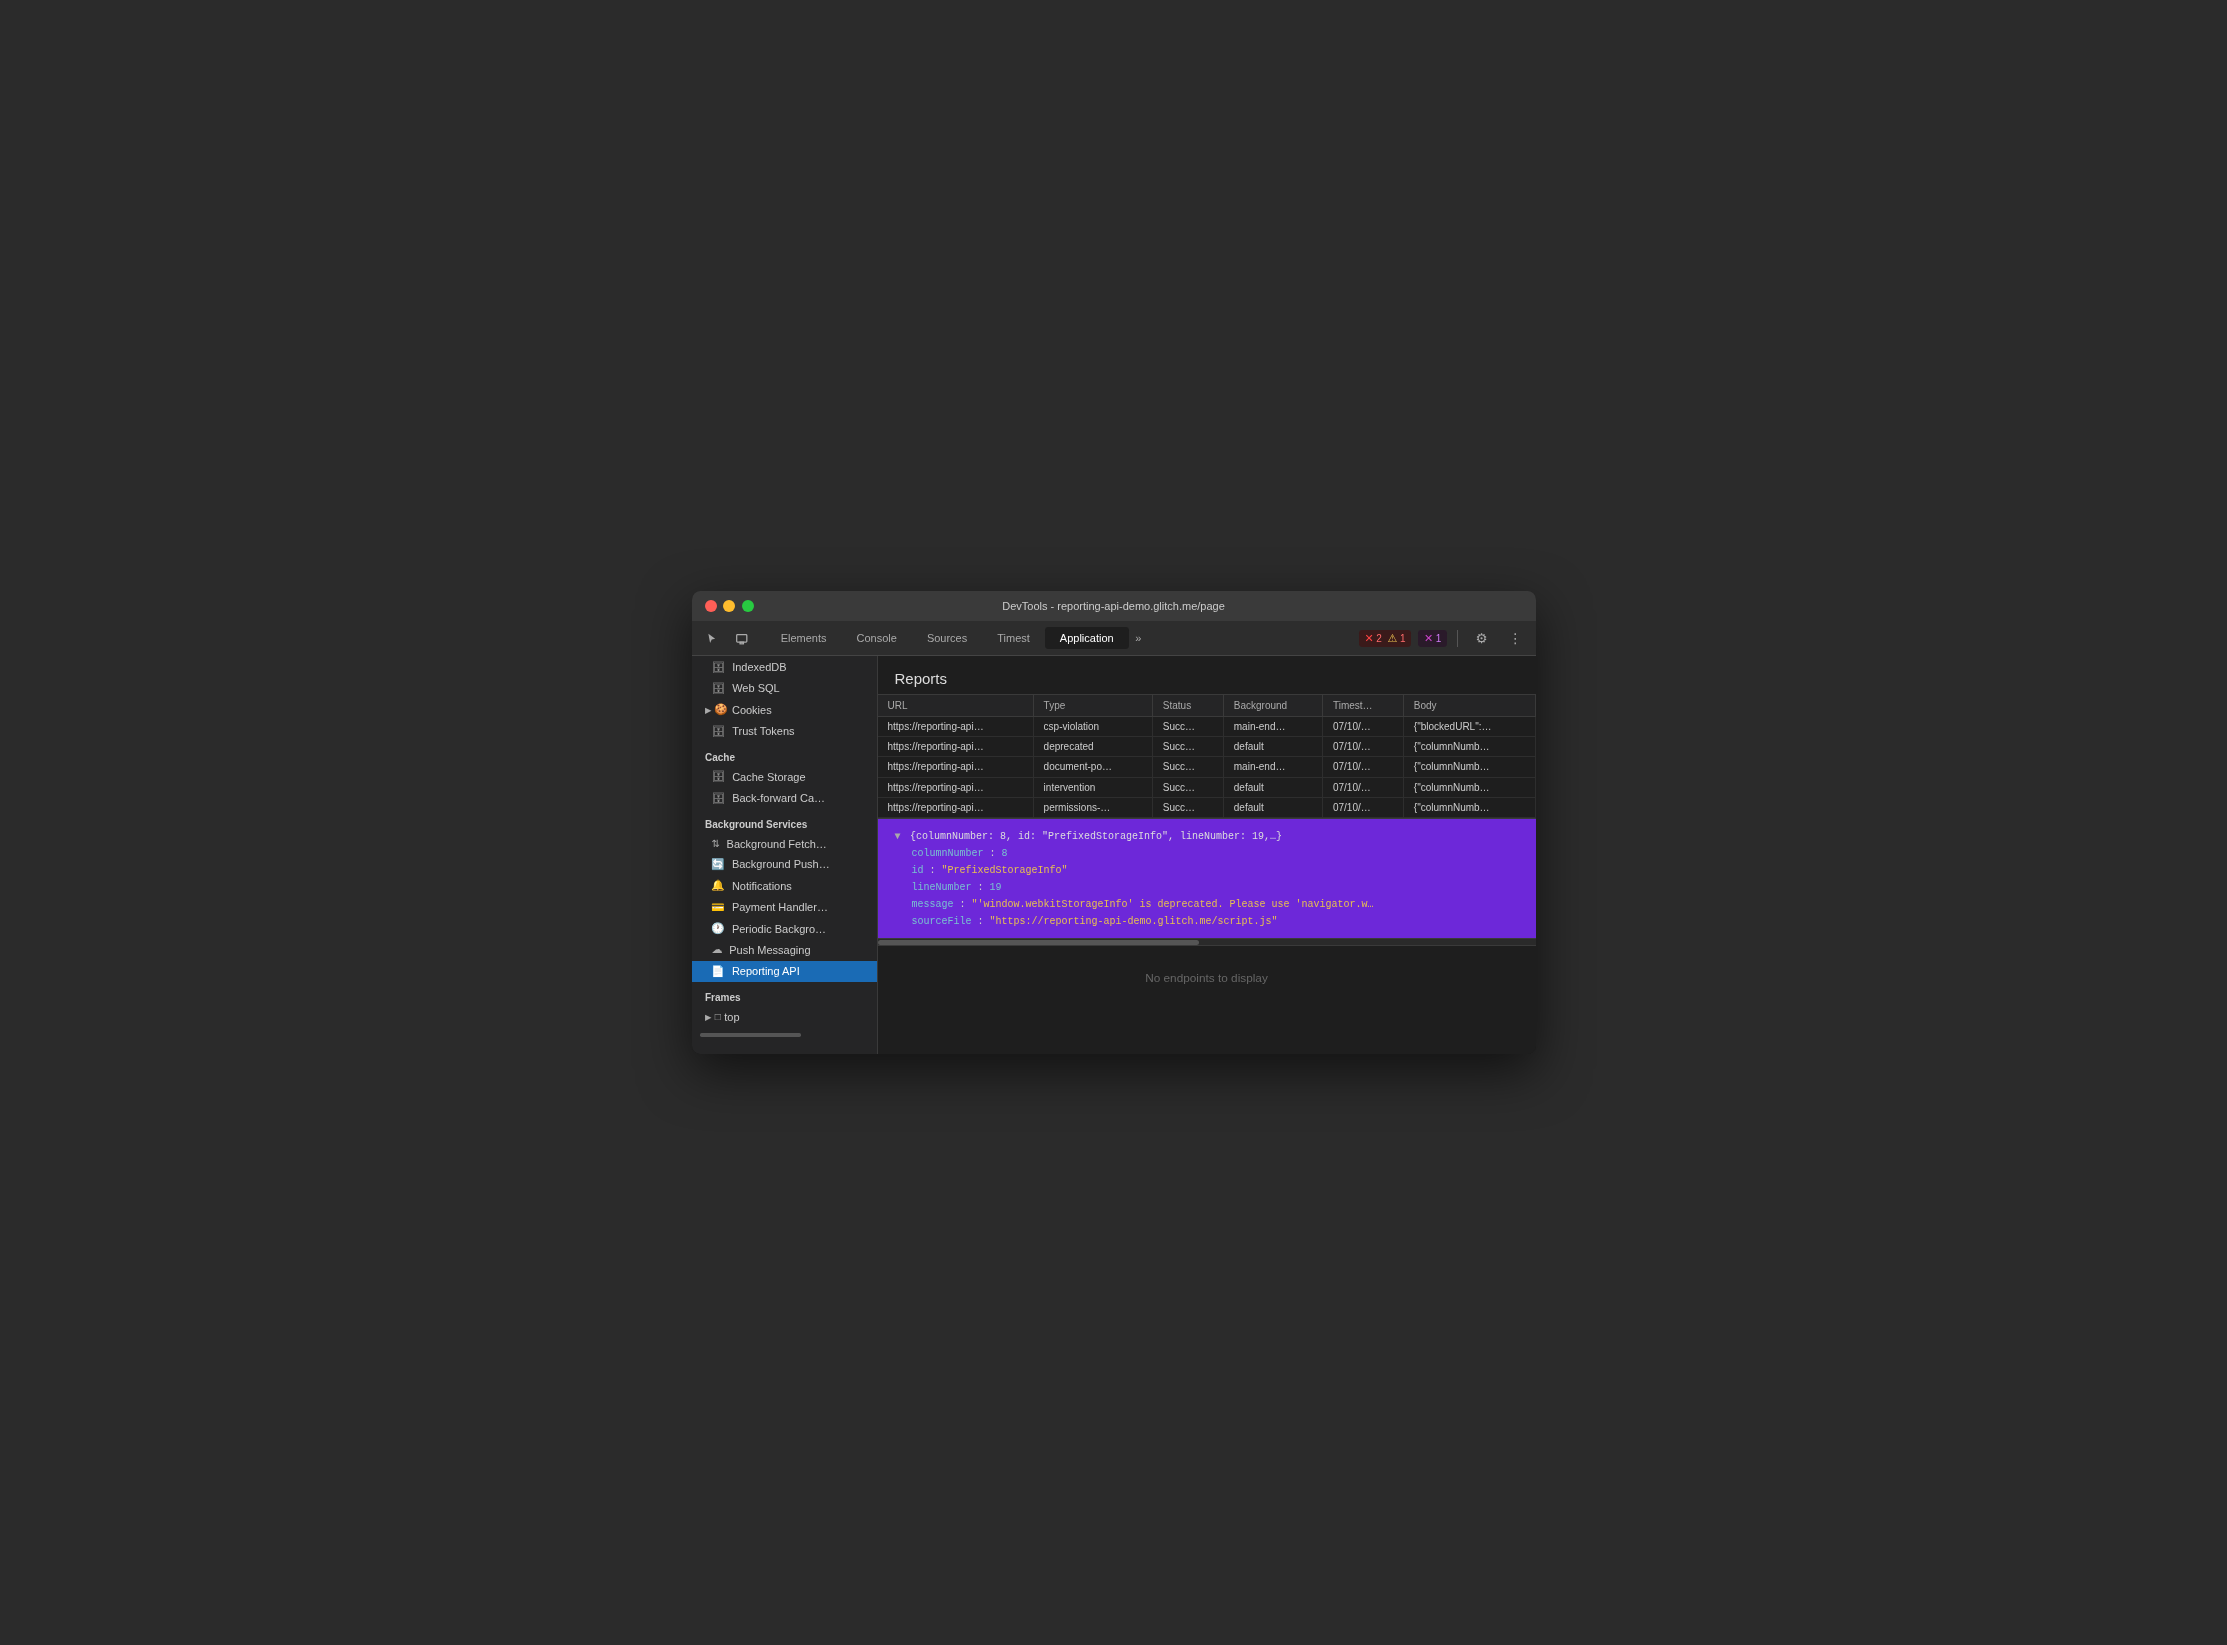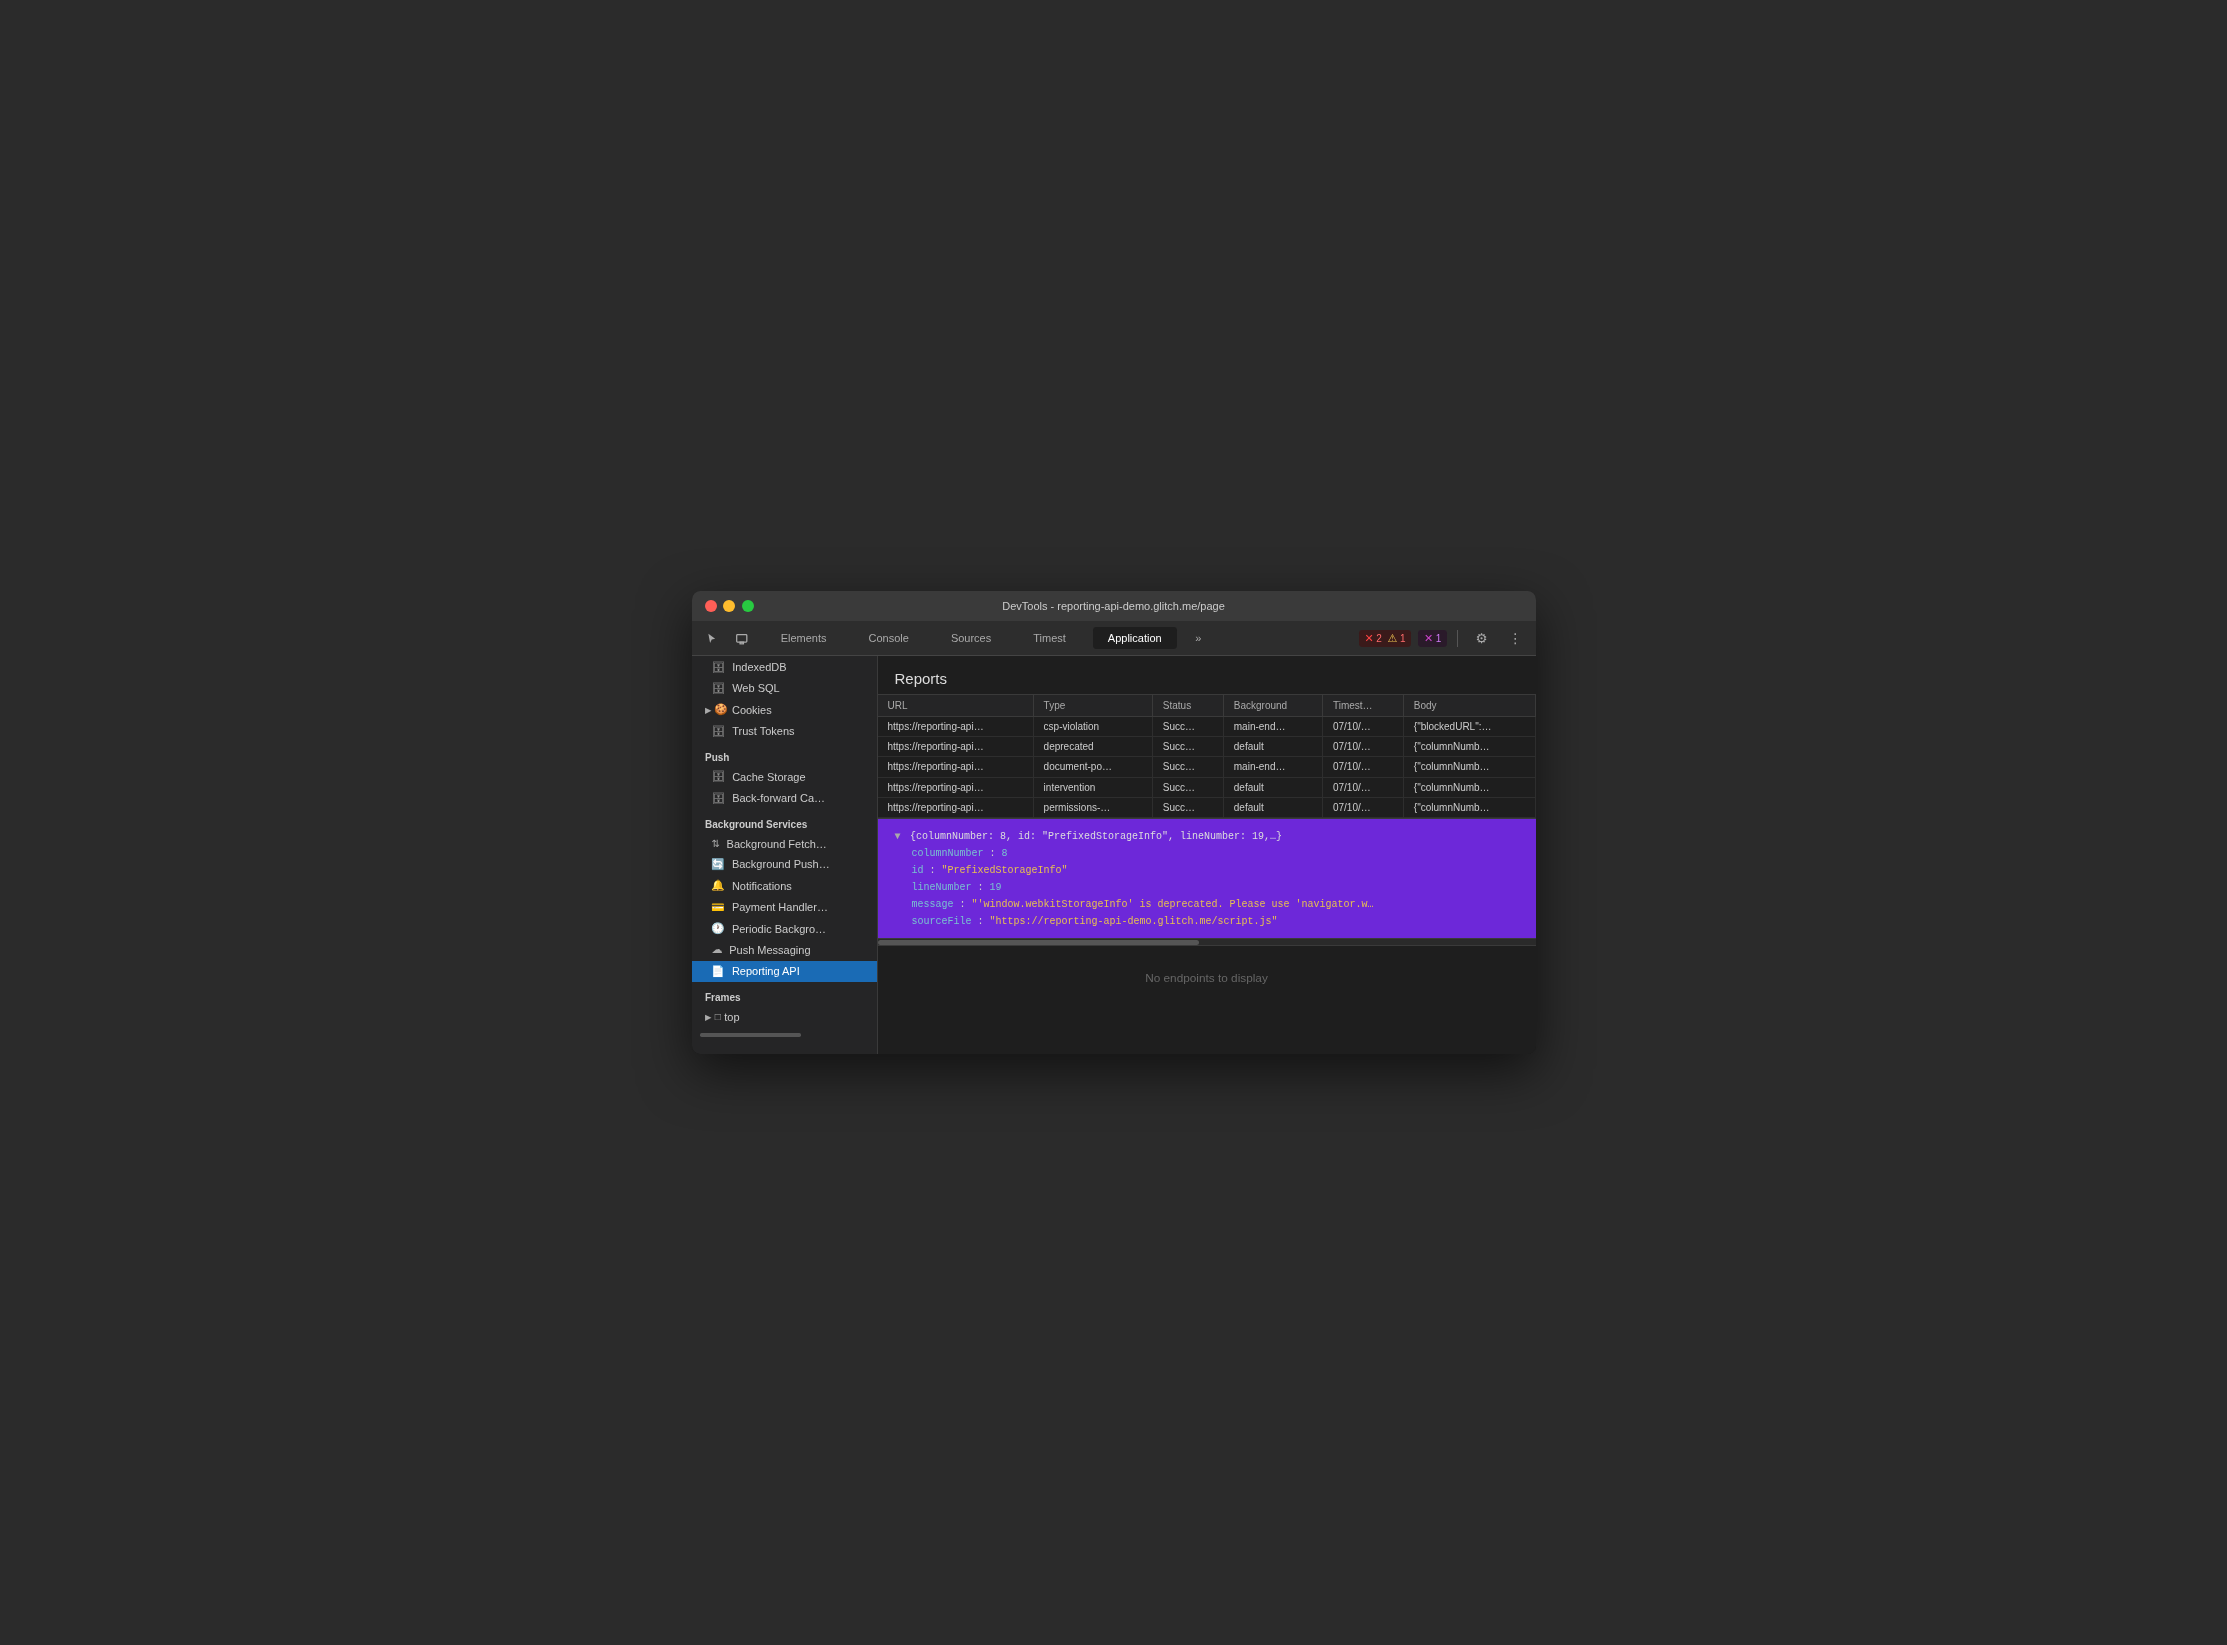--- a/index.html
+++ b/index.html
@@ -75,21 +75,21 @@
       display: flex;
       align-items: center;
       justify-content: center;
       border-radius: 3.4px;
       color: #aaa;
       font-size: 11.8px;
       cursor: pointer;
     }
     .tabs {
       display: flex;
-      gap: 12px;
+      gap: 0;
       flex: 1;
     }
     .tab {
       padding: 5px 15px;
       color: #aaa;
       font-size: 11px;
       cursor: pointer;
       border-radius: 3.4px;
       white-space: nowrap;
     }
@@ -385,21 +385,21 @@
           <span class="sidebar-arrow">▶</span>
           <span class="sidebar-icon">🍪</span>
           <span>Cookies</span>
         </div>
 
         <div class="sidebar-item">
           <span class="sidebar-icon">🗄</span>
           <span>Trust Tokens</span>
         </div>
 
-        <div class="sidebar-section-label">Push</div>
+        <div class="sidebar-section-label">Cache</div>
 
         <div class="sidebar-item">
           <span class="sidebar-icon">🗄</span>
           <span>Cache Storage</span>
         </div>
 
         <div class="sidebar-item">
           <span class="sidebar-icon">🗄</span>
           <span>Back-forward Ca…</span>
         </div>

